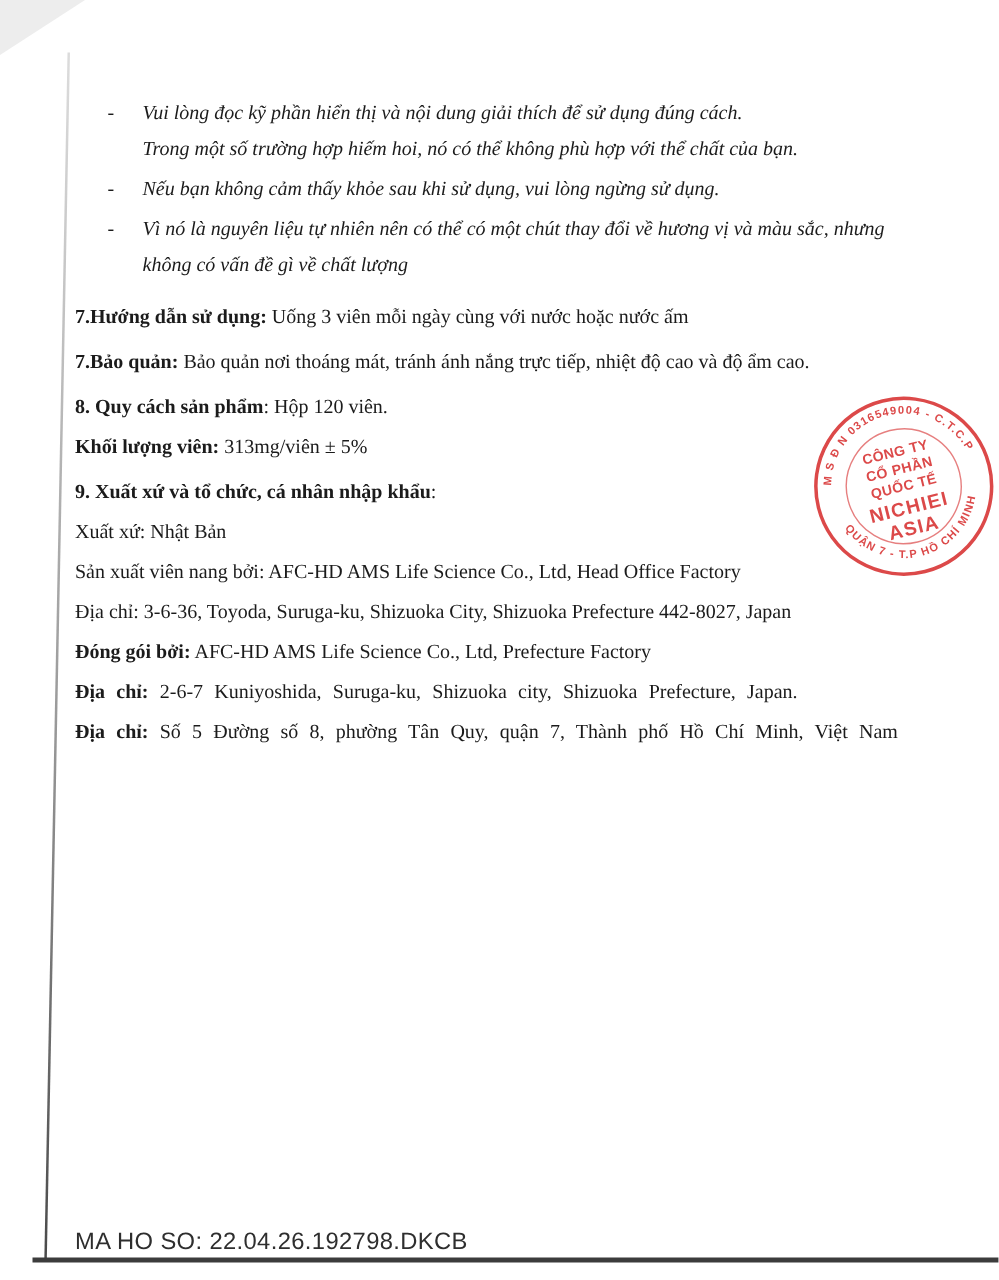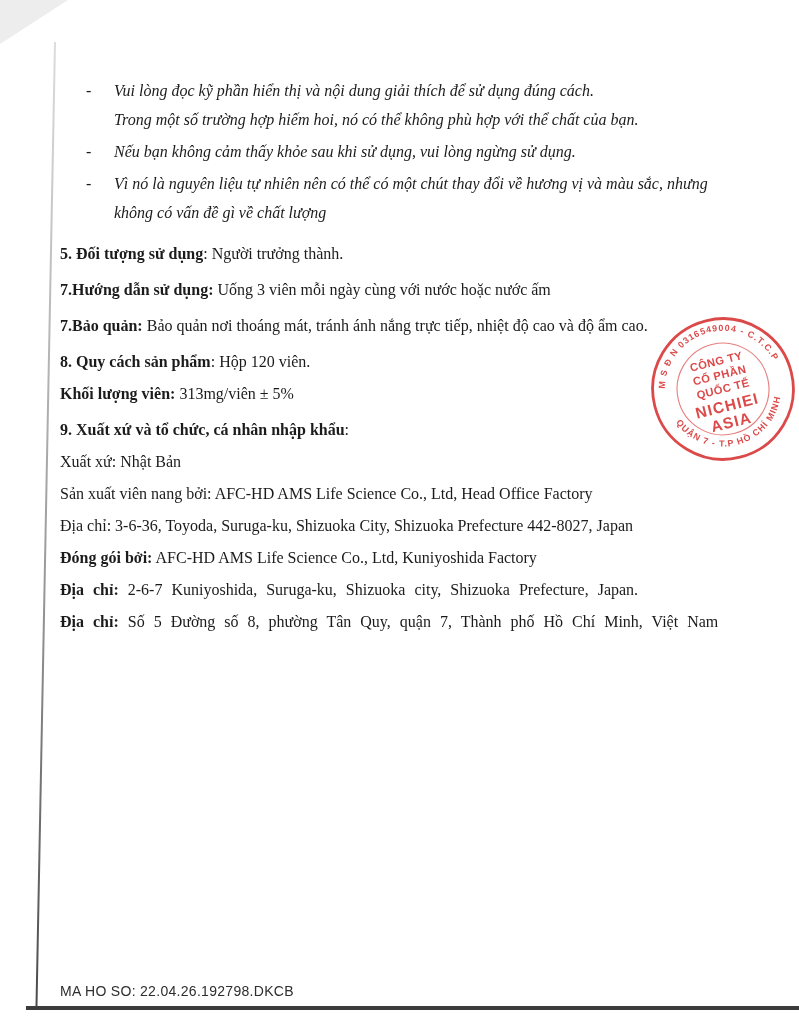--- a/index.html
+++ b/index.html
@@ -30,21 +30,21 @@
   .bullet { position: relative; padding-left: 54px; margin-bottom: 3px; }
   .bullet .dash { position: absolute; left: 26px; top: 0; }
   .bullet .line { display: block; }
   .para { margin: 3px 0; }
   .para b { font-weight: bold; }
   .gap-top { margin-top: 7px; }
   .justify { text-align: justify; }
   .spread { word-spacing: 5px; }
   .footer {
     position: absolute; left: 60px; top: 983px;
-    font-family: "Liberation Sans", sans-serif; font-size: 14px;
+    font-family: "Liberation Sans", sans-serif; font-size: 19px;
     color: #2e2e2e; letter-spacing: .3px;
   }
   
   .stamp-wrap {
     position: absolute; left: 648px; top: 314px; width: 150px; height: 150px;
     transform: rotate(-14deg); opacity: .92;
   }
   .stamp text { fill: var(--stamp-color); font-family: "Liberation Sans", sans-serif; font-weight: bold; }
   .stamp .ring { fill: none; stroke: var(--stamp-color); }
   .stamp .outer { stroke-width: 3; }
@@ -73,39 +73,38 @@
       <div class="bullet">
         <span class="dash">-</span>
         <span class="line">Nếu bạn không cảm thấy khỏe sau khi sử dụng, vui lòng ngừng sử dụng.</span>
       </div>
       <div class="bullet">
         <span class="dash">-</span>
         <span class="line">Vì nó là nguyên liệu tự nhiên nên có thể có một chút thay đổi về hương vị và màu sắc, nhưng không có vấn đề gì về chất lượng</span>
       </div>
     </div>
 
-    <p class="para"><b>5. Đối tượng sử dụng</b><span>: Người trưởng thành.</span></p>
 
     <p class="para gap-top"><b>7.Hướng dẫn sử dụng:</b><span> Uống 3 viên mỗi ngày cùng với nước hoặc nước ấm</span></p>
 
     <p class="para gap-top"><b>7.Bảo quản:</b><span> Bảo quản nơi thoáng mát, tránh ánh nắng trực tiếp, nhiệt độ cao và độ ẩm cao.</span></p>
 
     <p class="para gap-top"><b>8. Quy cách sản phẩm</b><span>: Hộp 120 viên.</span></p>
 
     <p class="para"><b>Khối lượng viên:</b><span> 313mg/viên ± 5%</span></p>
 
     <p class="para gap-top"><b>9.  Xuất xứ và tổ chức, cá nhân nhập khẩu</b><span>:</span></p>
 
     <p class="para"><span>Xuất xứ: Nhật Bản</span></p>
 
     <p class="para"><span>Sản xuất viên nang bởi: AFC-HD AMS Life Science Co., Ltd, Head Office Factory</span></p>
 
     <p class="para"><span>Địa chỉ: 3-6-36, Toyoda, Suruga-ku, Shizuoka City, Shizuoka Prefecture 442-8027, Japan</span></p>
 
-    <p class="para"><b>Đóng gói bởi:</b><span> AFC-HD AMS Life Science Co., Ltd, Kuniyoshida Factory</span></p>
+    <p class="para"><b>Đóng gói bởi:</b><span> AFC-HD AMS Life Science Co., Ltd, Prefecture Factory</span></p>
 
     <p class="para spread"><b>Địa chỉ:</b><span> 2-6-7 Kuniyoshida, Suruga-ku, Shizuoka city, Shizuoka Prefecture, Japan.</span></p>
 
 
     <p class="para justify spread"><b>Địa chỉ:</b><span> Số 5 Đường số 8, phường Tân Quy, quận 7, Thành phố Hồ Chí Minh, Việt Nam</span></p>
 
 
   </div>
 
   <div class="stamp-wrap">

